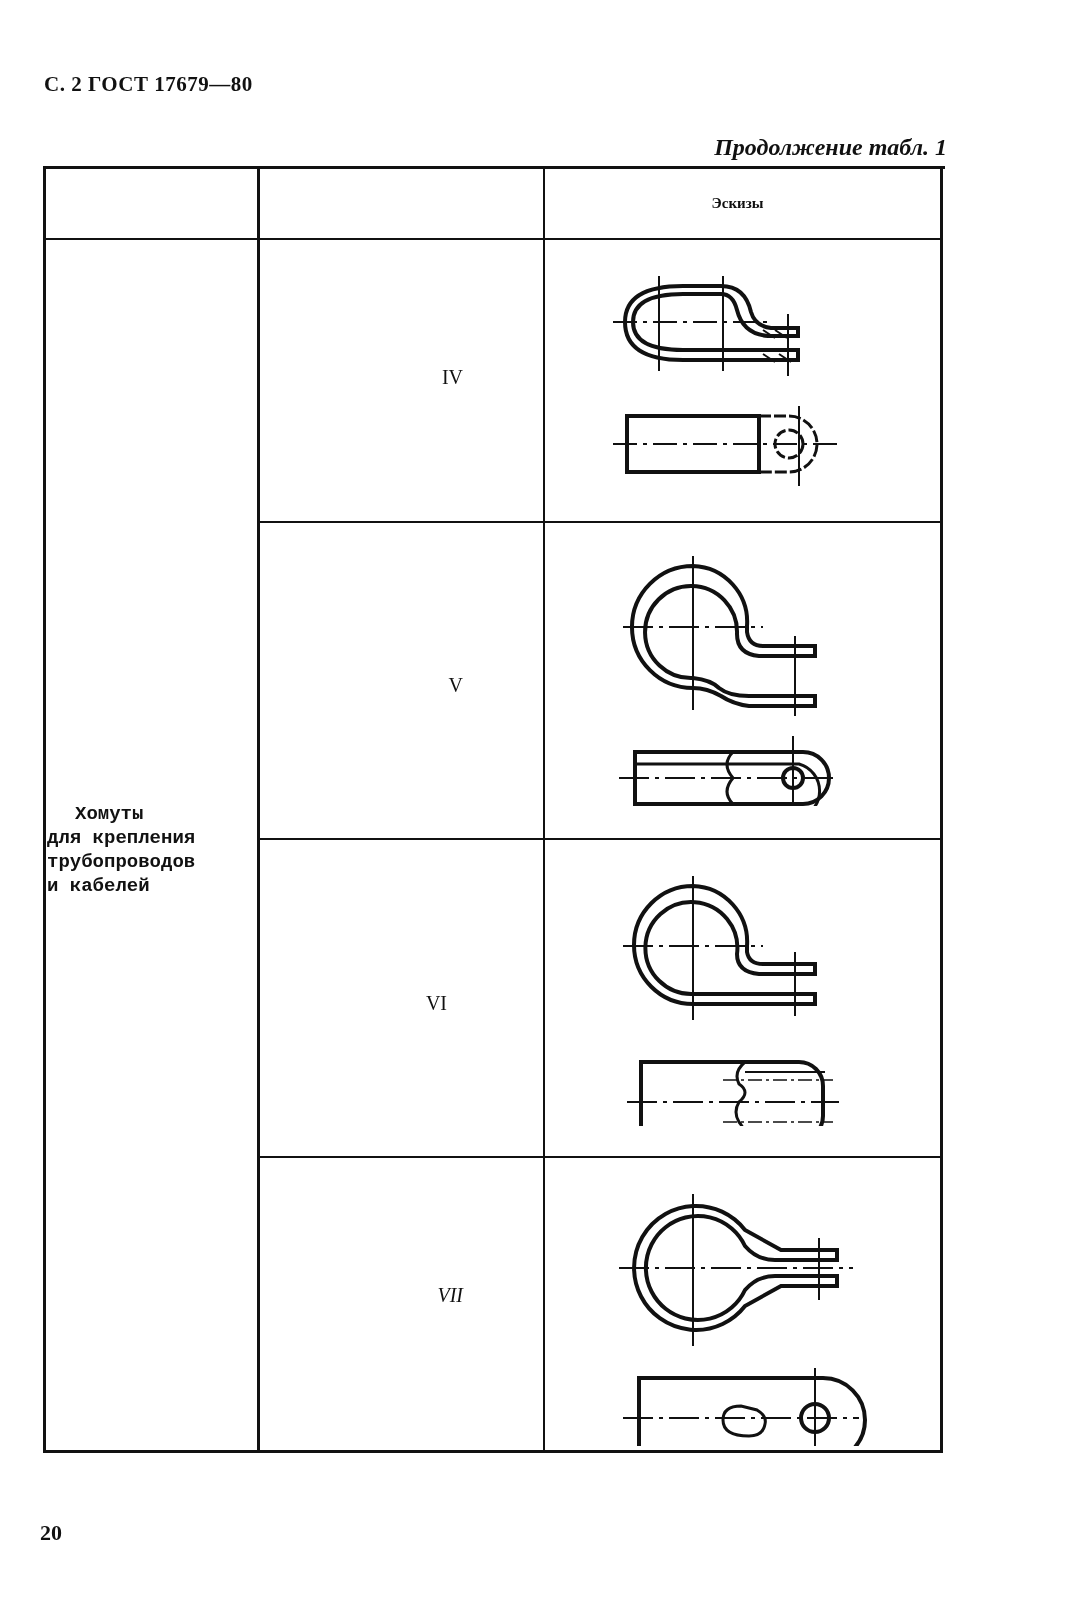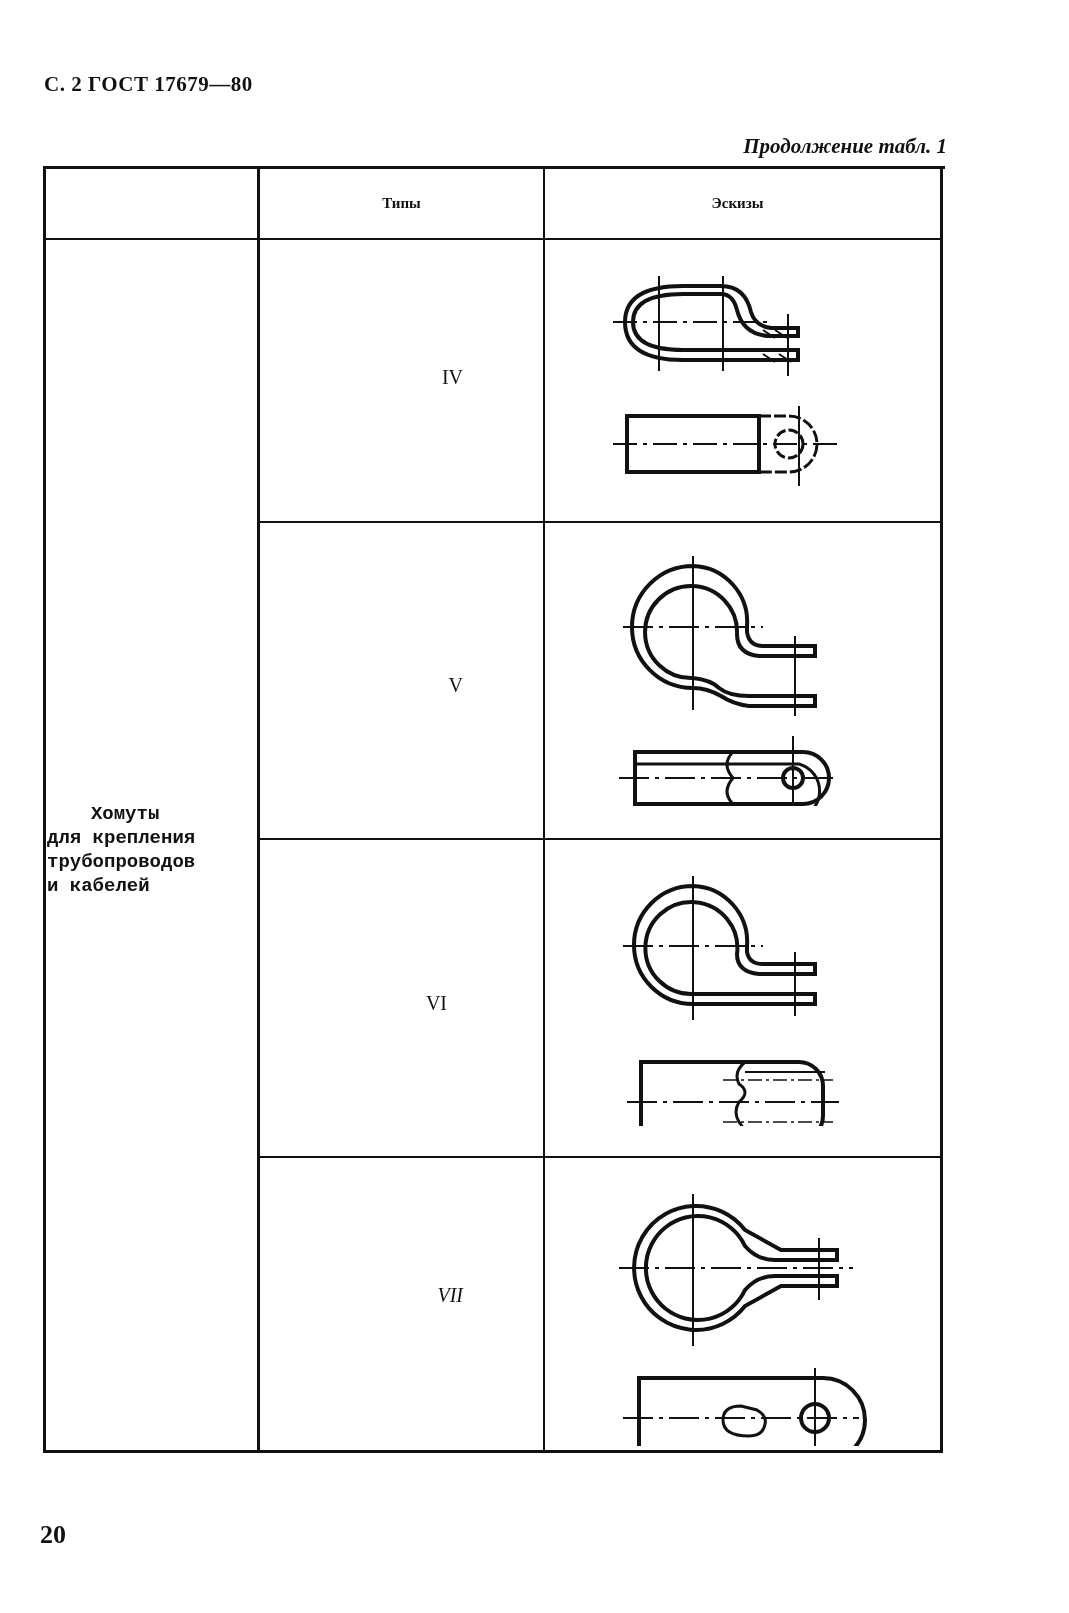--- a/index.html
+++ b/index.html
@@ -1,32 +1,32 @@
 <!DOCTYPE html>
 <html><head>
 <meta charset="utf-8">
 <style>
   html, body { margin: 0; padding: 0; background: #ffffff; }
   body { width: 1069px; height: 1613px; position: relative; overflow: hidden;
          font-family: "Liberation Serif", "DejaVu Serif", serif; color: #111; }
   .page-header { position: absolute; left: 44px; top: 72px; font-weight: bold;
                  font-size: 21px; letter-spacing: 0.5px; }
   .continuation { position: absolute; right: 122px; top: 134px; font-style: italic;
-                  font-weight: bold; font-size: 21px; font-family: Liberation Serif, serif; }
+                  font-weight: bold; font-size: 24px; font-family: Liberation Serif, serif; }
   .table-wrap { position: absolute; left: 43px; top: 166px; width: 902px; height: 1328px; }
   .hline { position: absolute; background: #111; }
   .vline { position: absolute; background: #111; }
   .th { position: absolute; top: 0; height: 74px; display: flex; align-items: center;
         justify-content: center; font-weight: bold; font-size: 15px; }
   .type-label { position: absolute; font-size: 20px; text-align: right; width: 120px; }
   .name-cell { position: absolute; left: 4px; top: 636px; font-family: "Liberation Mono", "DejaVu Sans Mono", monospace;
                font-weight: bold; font-size: 19px; line-height: 24px; }
-  .name-cell .first { padding-left: 8px; text-align: center; }
+  .name-cell .first { padding-left: 28px; }
   .sketch { position: absolute; }
-  .page-number { position: absolute; left: 40px; top: 1520px; font-weight: bold; font-size: 26px; }
+  .page-number { position: absolute; left: 40px; top: 1520px; font-weight: bold; font-size: 22px; }
 </style>
 </head>
 <body>
 
 <div class="page-header">С. 2 ГОСТ 17679—80</div>
 <div class="continuation">Продолжение табл. 1</div>
 
 <div class="table-wrap">
 
   <div class="hline" style="left:0;top:0;width:902px;height:3px;"></div>
@@ -34,21 +34,20 @@
   <div class="hline" style="left:0;top:1284px;width:900px;height:3px;"></div>
   <div class="vline" style="left:0;top:0;width:3px;height:1287px;"></div>
   <div class="vline" style="left:897px;top:0;width:3px;height:1287px;"></div>
   <div class="vline" style="left:214px;top:0;width:3px;height:1287px;"></div>
   <div class="vline" style="left:500px;top:0;width:2px;height:1287px;"></div>
 
   <div class="hline" style="left:214px;top:355px;width:686px;height:2px;"></div>
   <div class="hline" style="left:214px;top:672px;width:686px;height:2px;"></div>
   <div class="hline" style="left:214px;top:990px;width:686px;height:2px;"></div>
 
-  <div class="th" style="left:217px;width:283px;">Типы</div>
   <div class="th" style="left:502px;width:385px;">Эскизы</div>
 
   <div class="name-cell">
     <div class="first">Хомуты</div>
     <div>для крепления</div>
     <div>трубопроводов</div>
     <div>и кабелей</div>
   </div>
 
   <div class="type-label" style="left:300px;top:200px;">IV</div>

